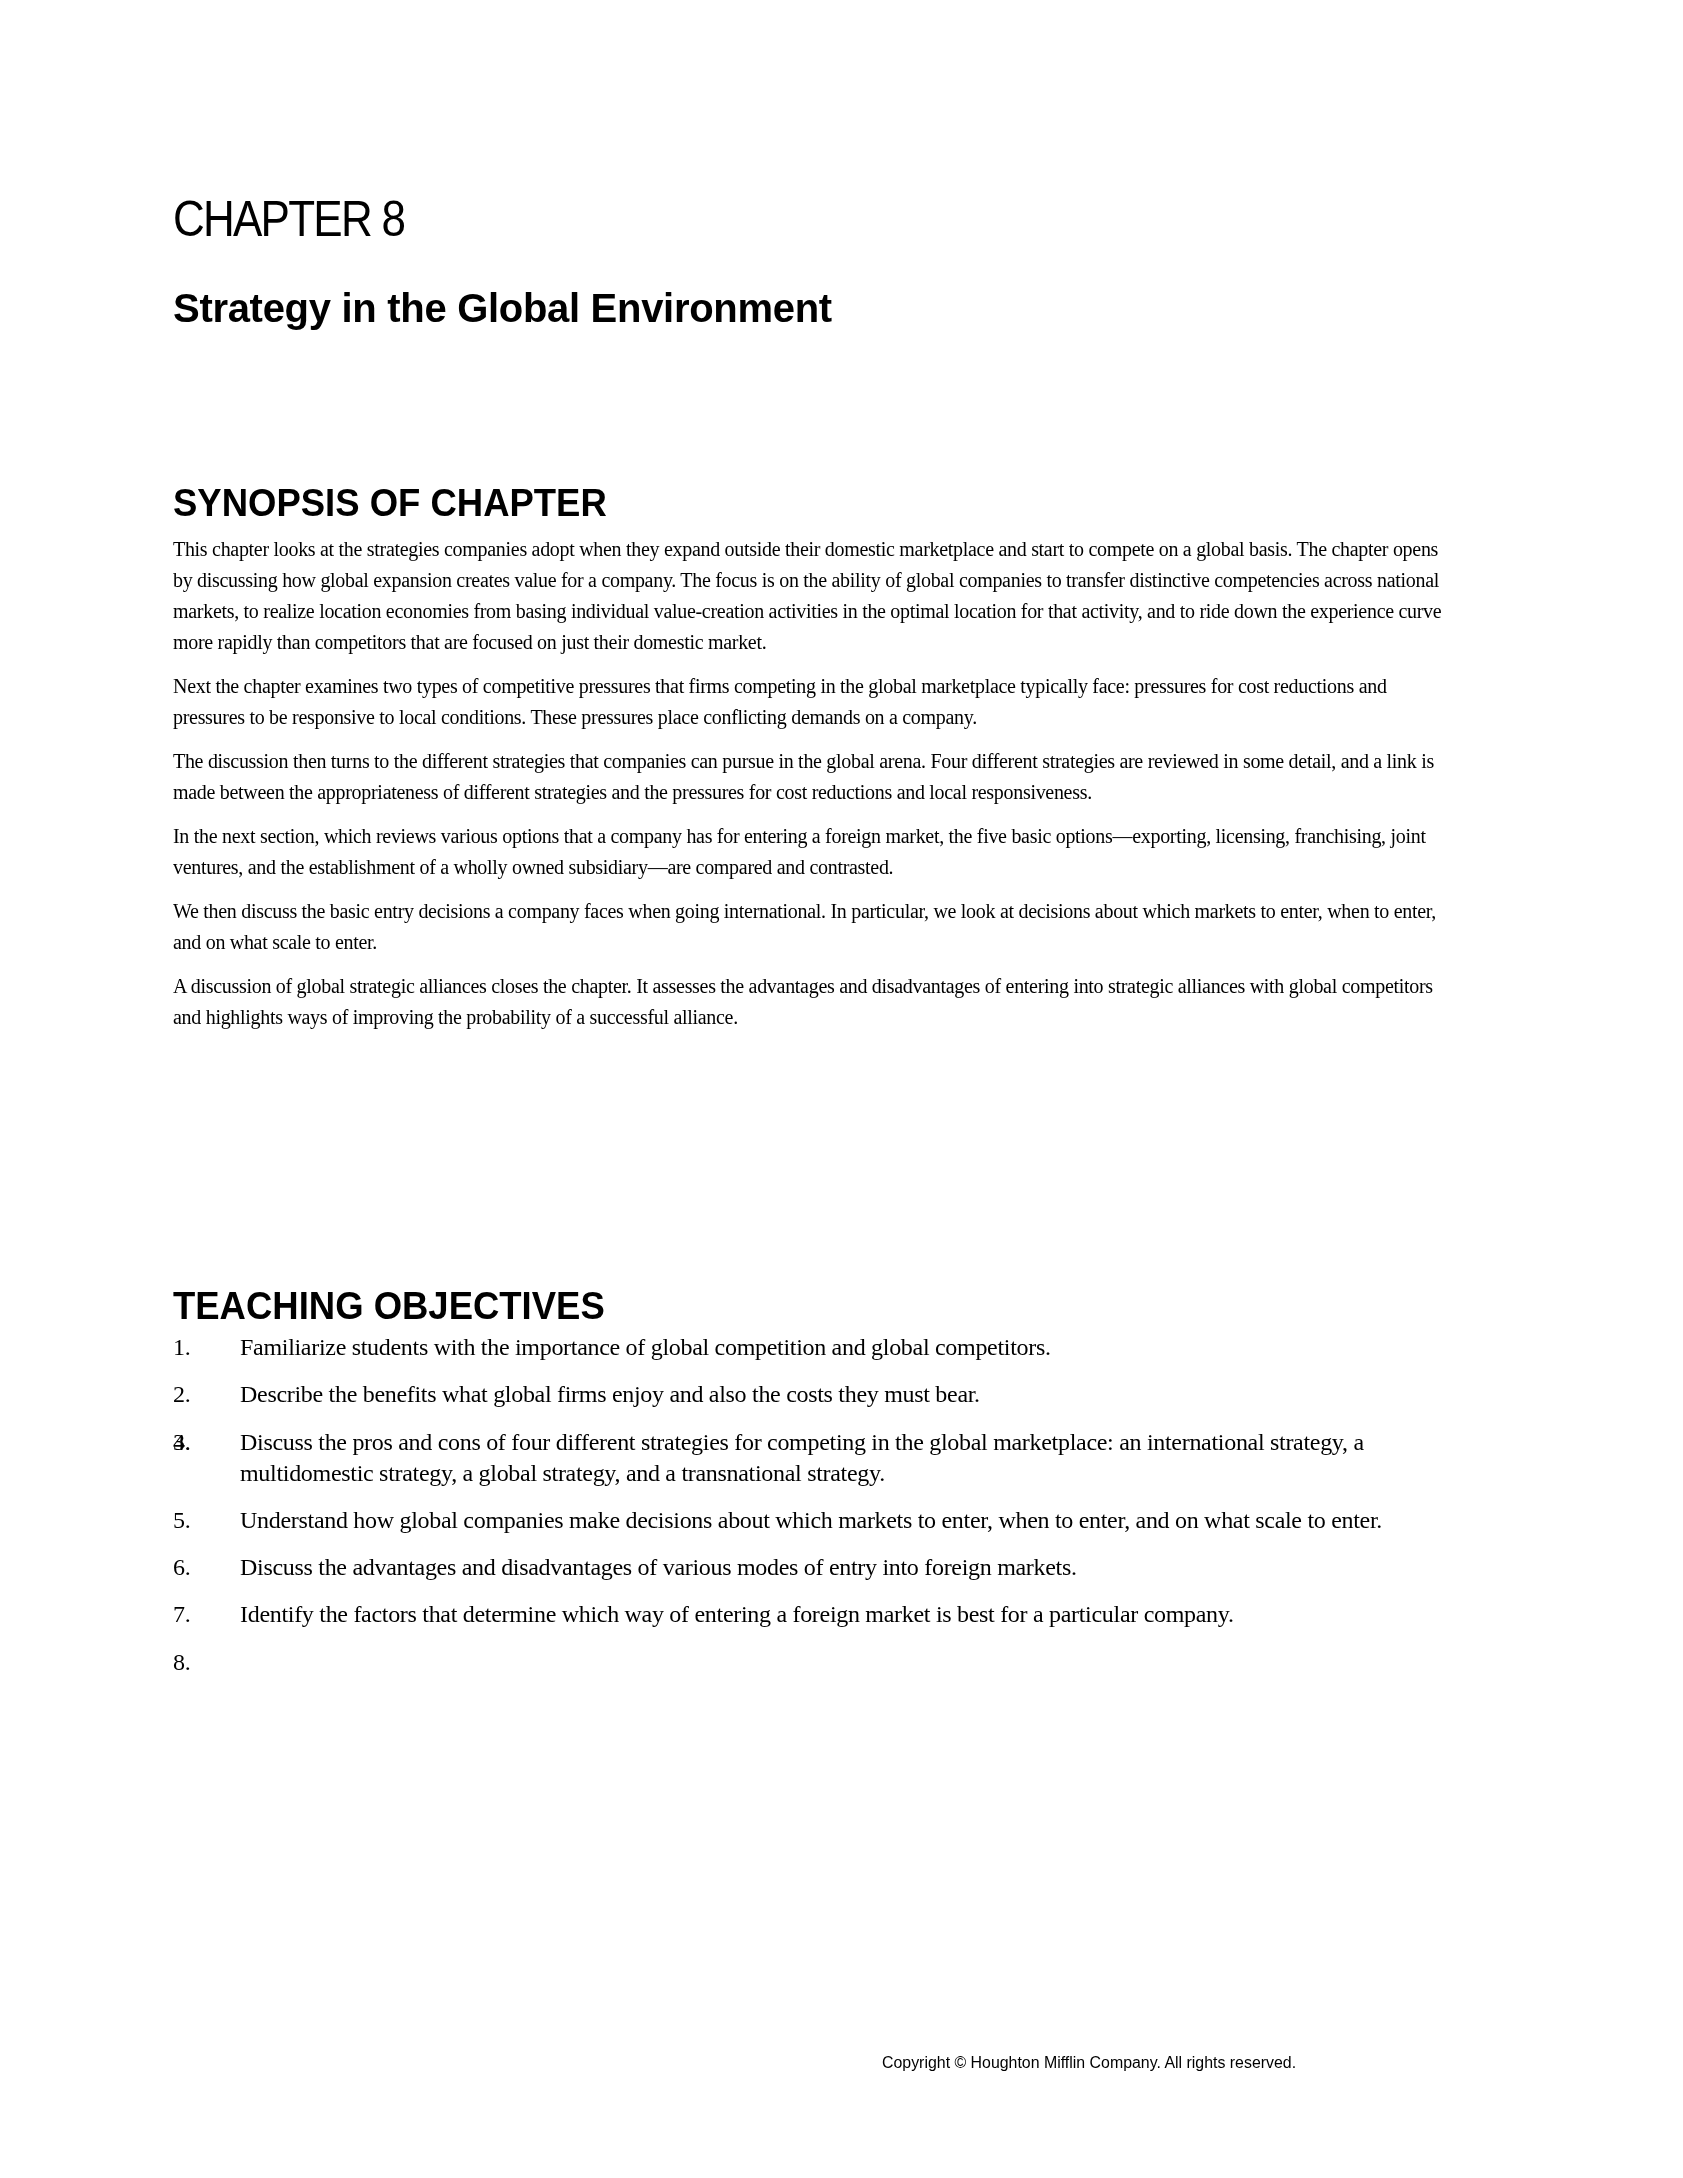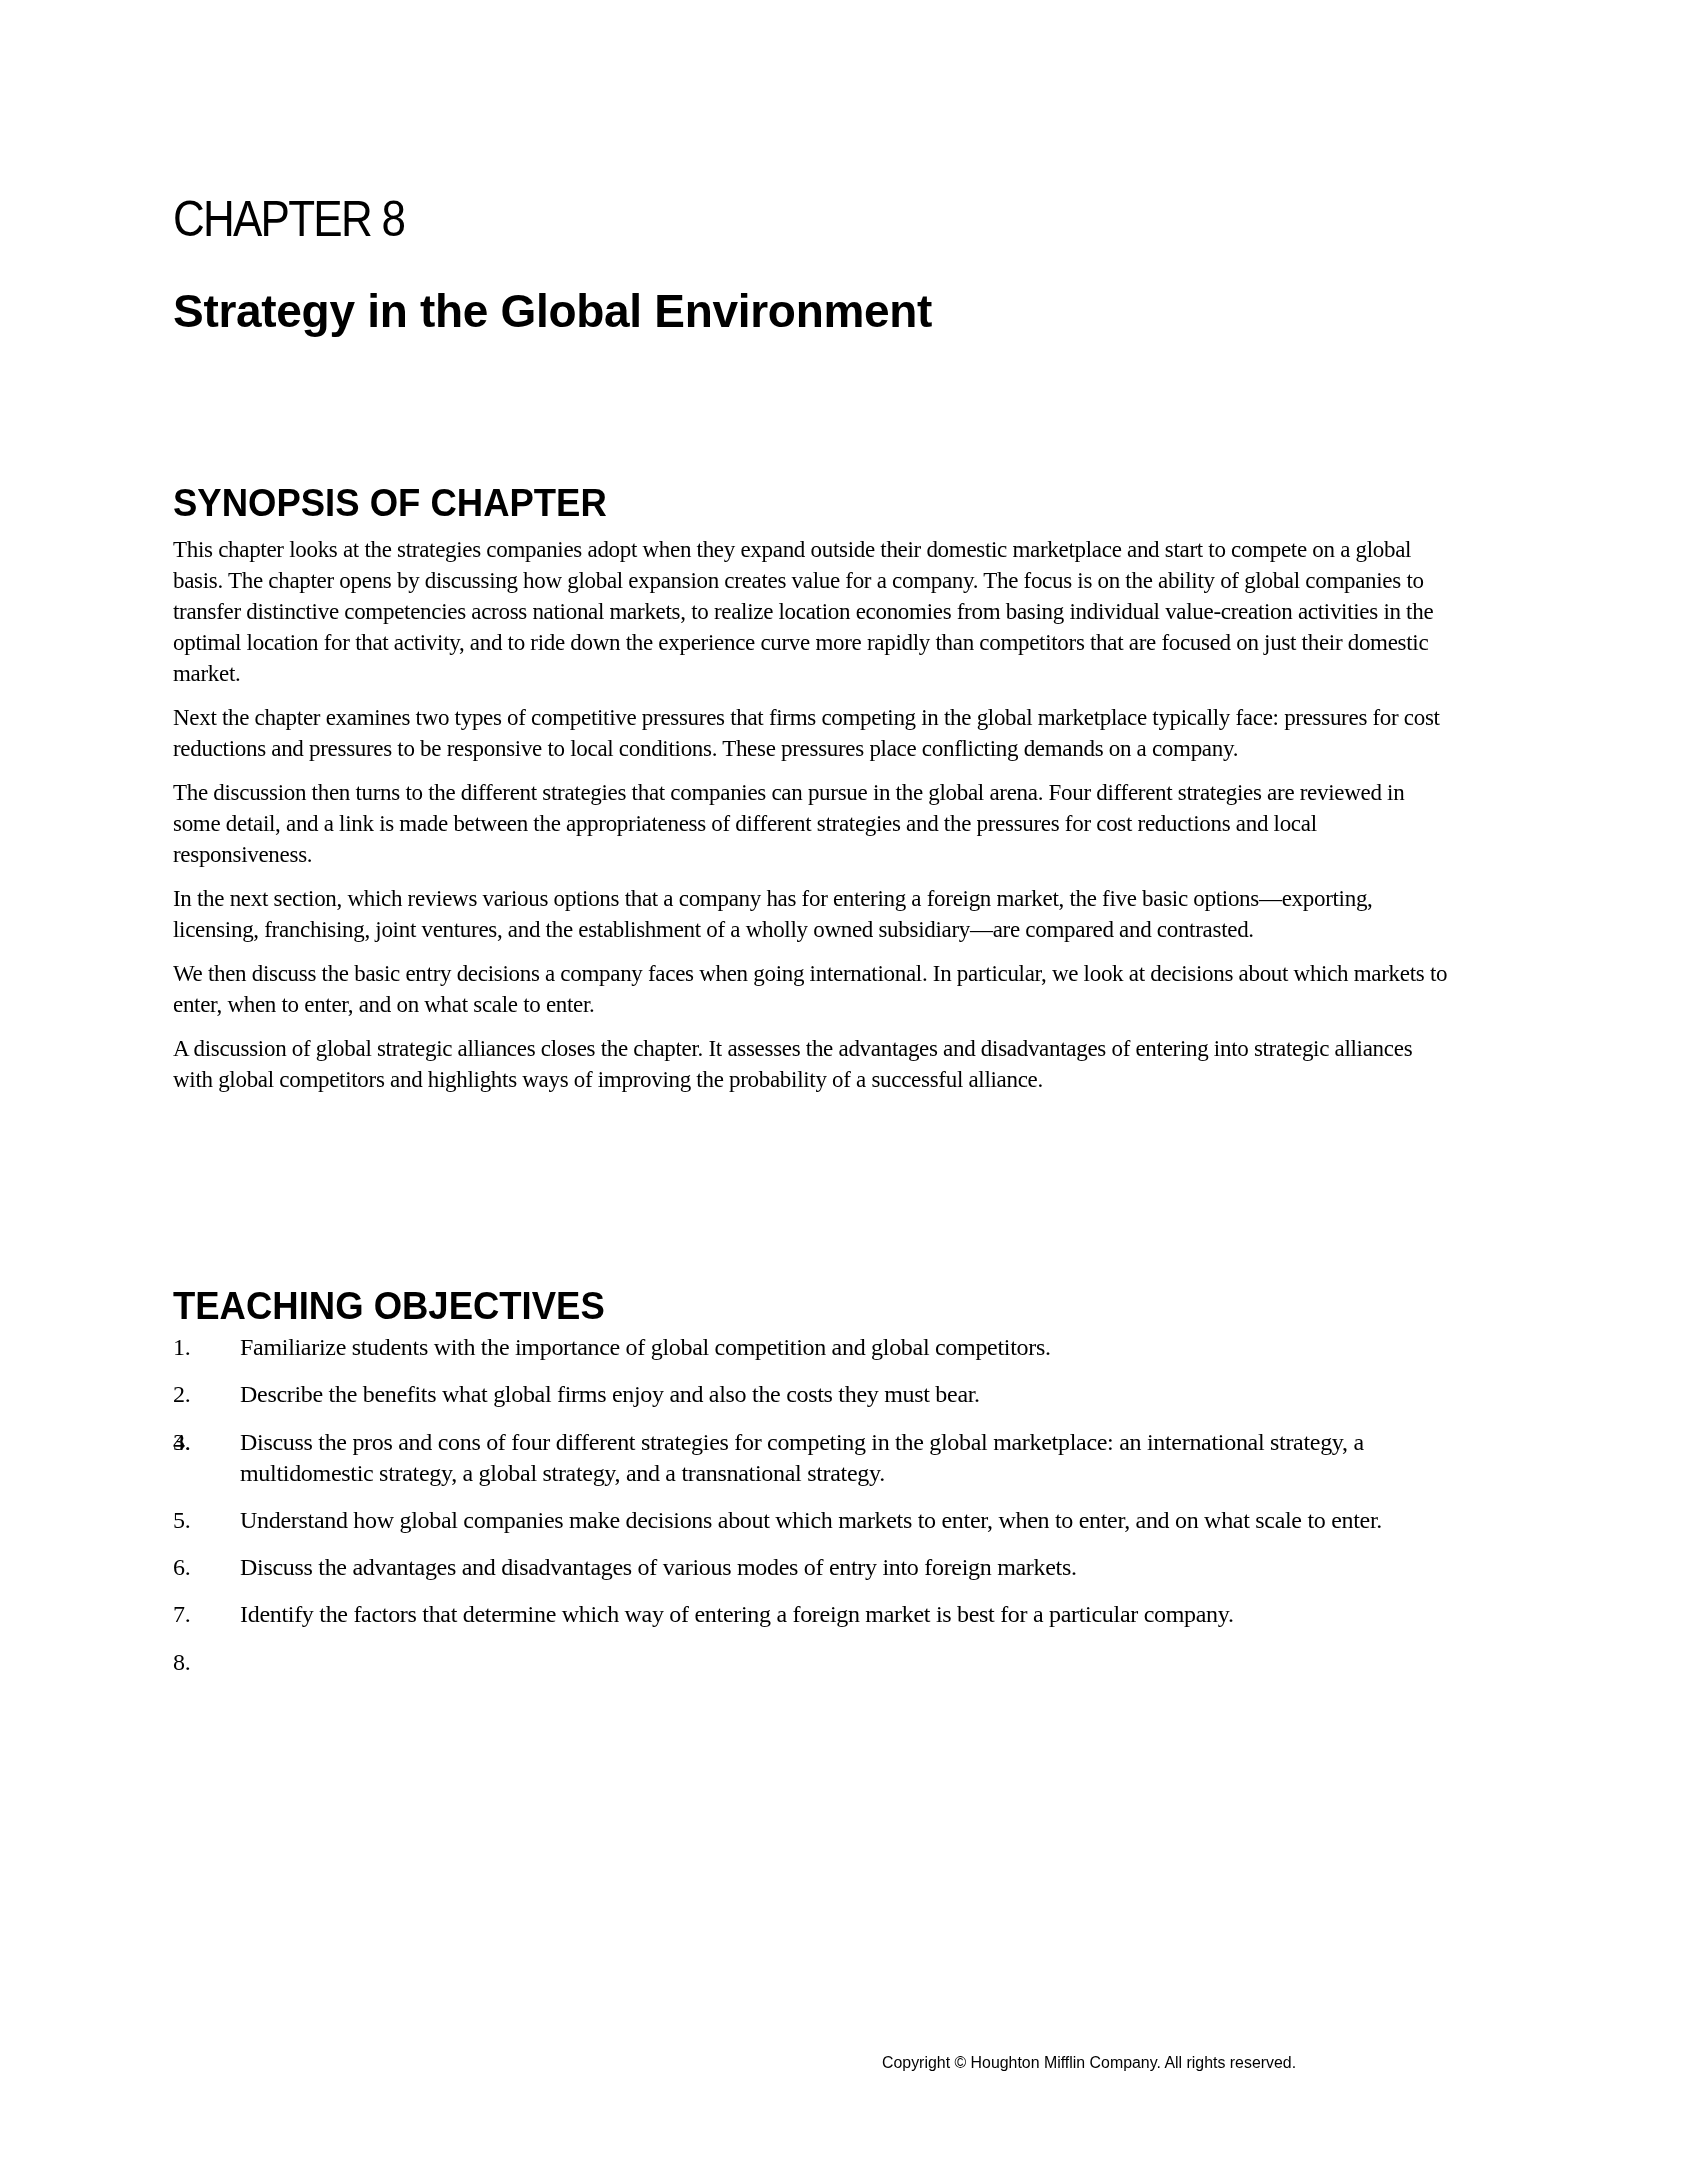--- a/index.html
+++ b/index.html
@@ -32,21 +32,21 @@
       transform: scaleX(0.88);
       transform-origin: left top;
       line-height: 1;
       white-space: nowrap;
     }
     .chapter-title {
       position: absolute;
       left: 173px;
       top: 288px;
       font-family: "Liberation Sans", sans-serif;
-      font-size: 46px;
+      font-size: 40px;
       font-weight: bold;
       line-height: 1;
       white-space: nowrap;
       letter-spacing: -0.3px;
     }
     .section-heading {
       position: absolute;
       left: 173px;
       font-family: "Liberation Sans", sans-serif;
       font-size: 38px;
@@ -57,21 +57,21 @@
       transform-origin: left top;
     }
     #synopsis-heading { top: 484px; }
     #objectives-heading { top: 1287px; }
 
     .body-text {
       position: absolute;
       left: 173px;
       width: 1277px;
       font-family: "Liberation Serif", serif;
-      font-size: 23px;
+      font-size: 20px;
       line-height: 31px;
       letter-spacing: -0.3px;
     }
     .para {
       margin: 0 0 13px 0;
     }
     #synopsis-body { top: 534px; }
 
     .objectives {
       position: absolute;

